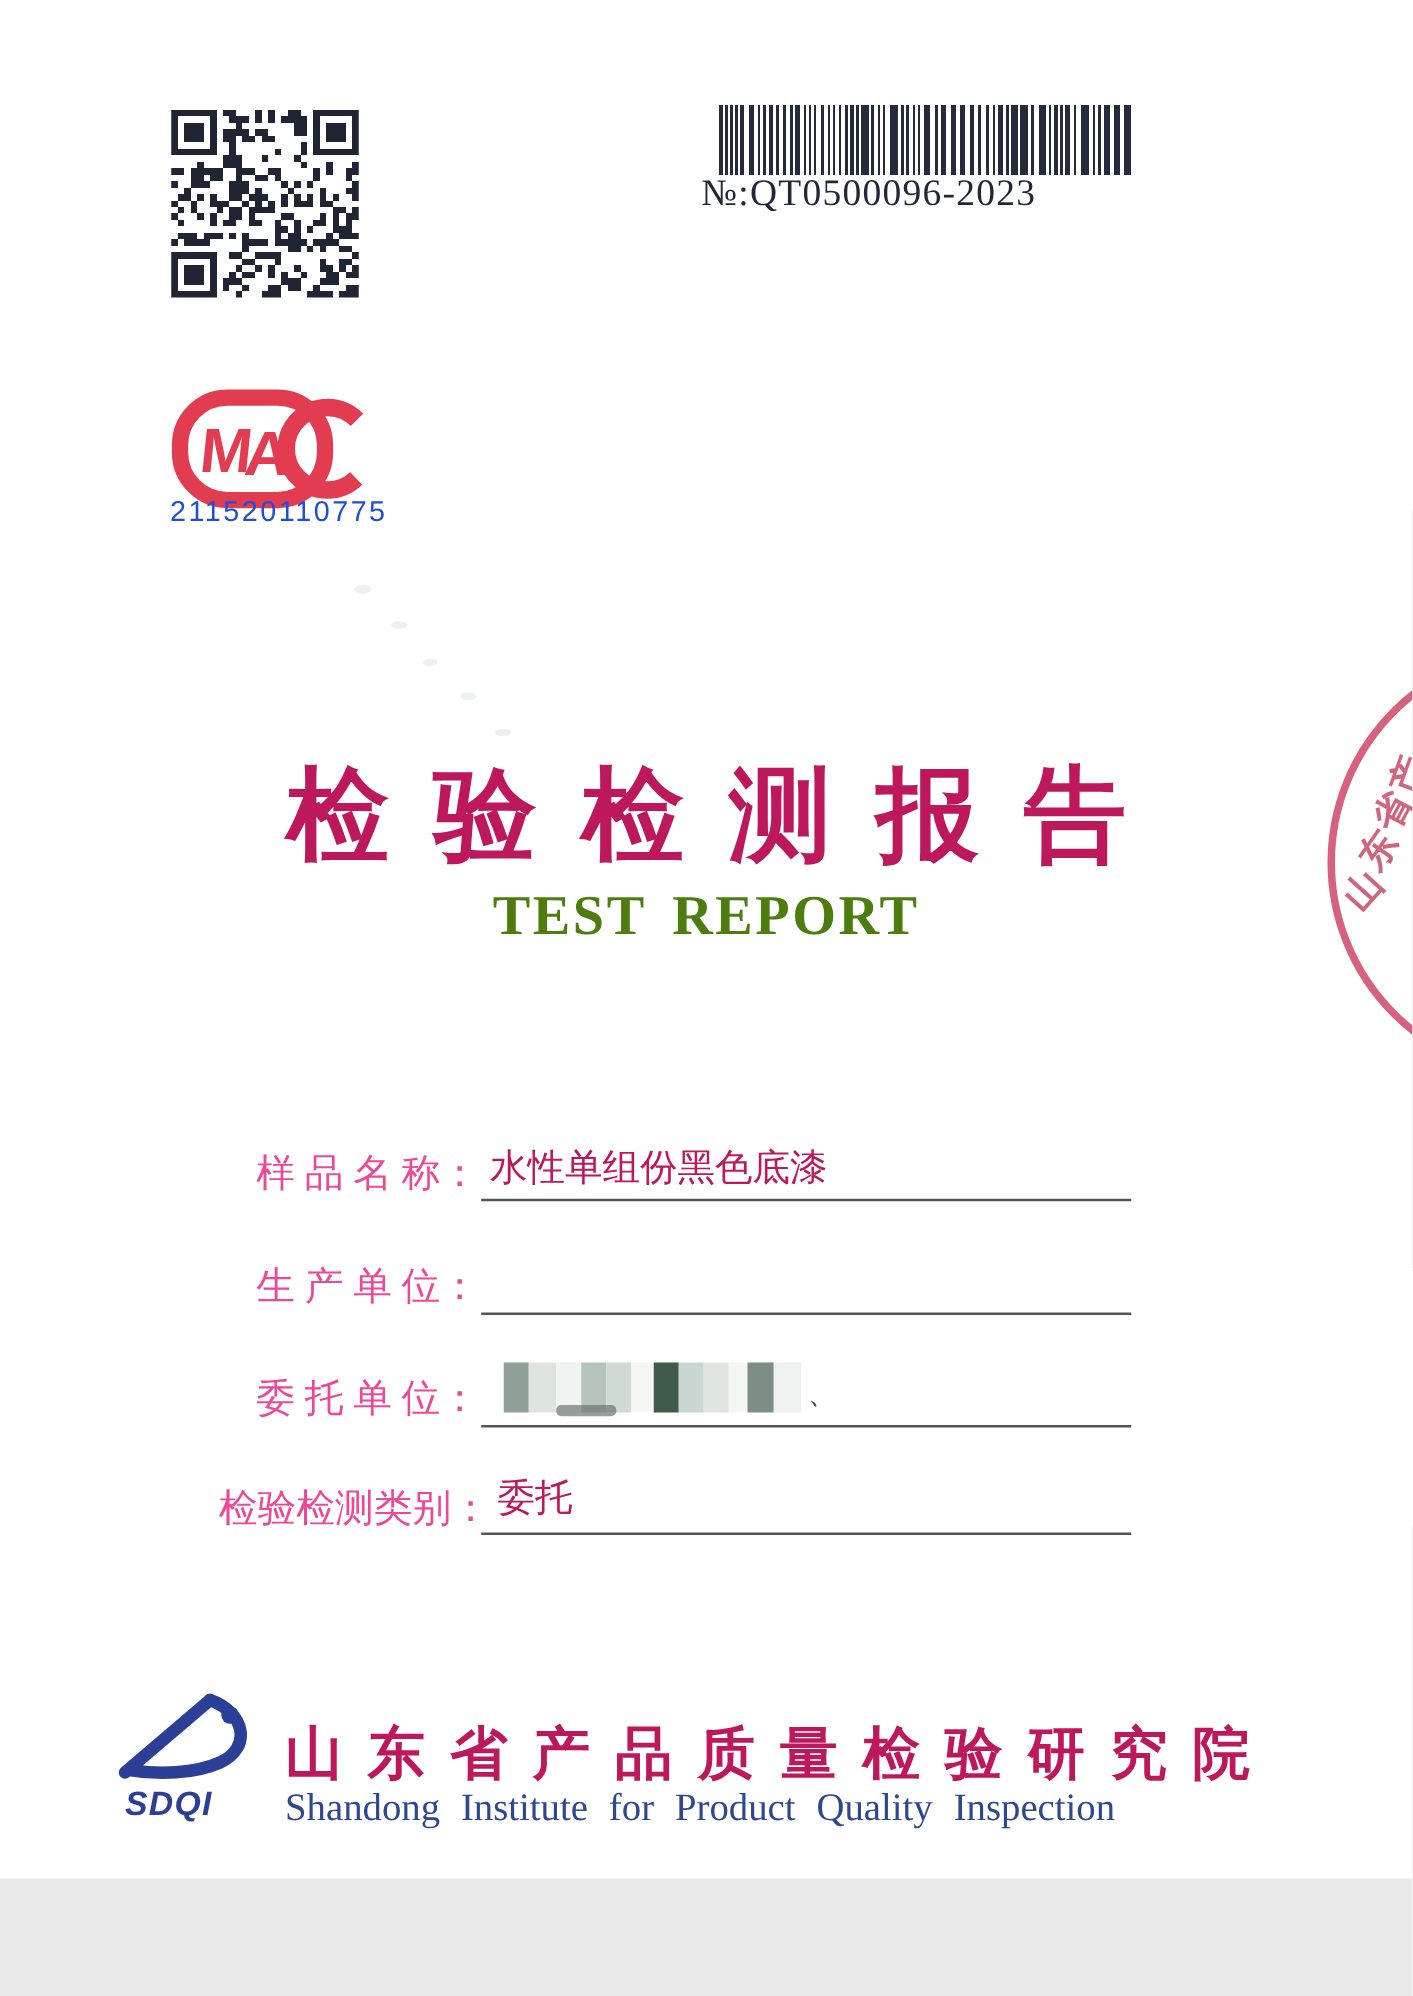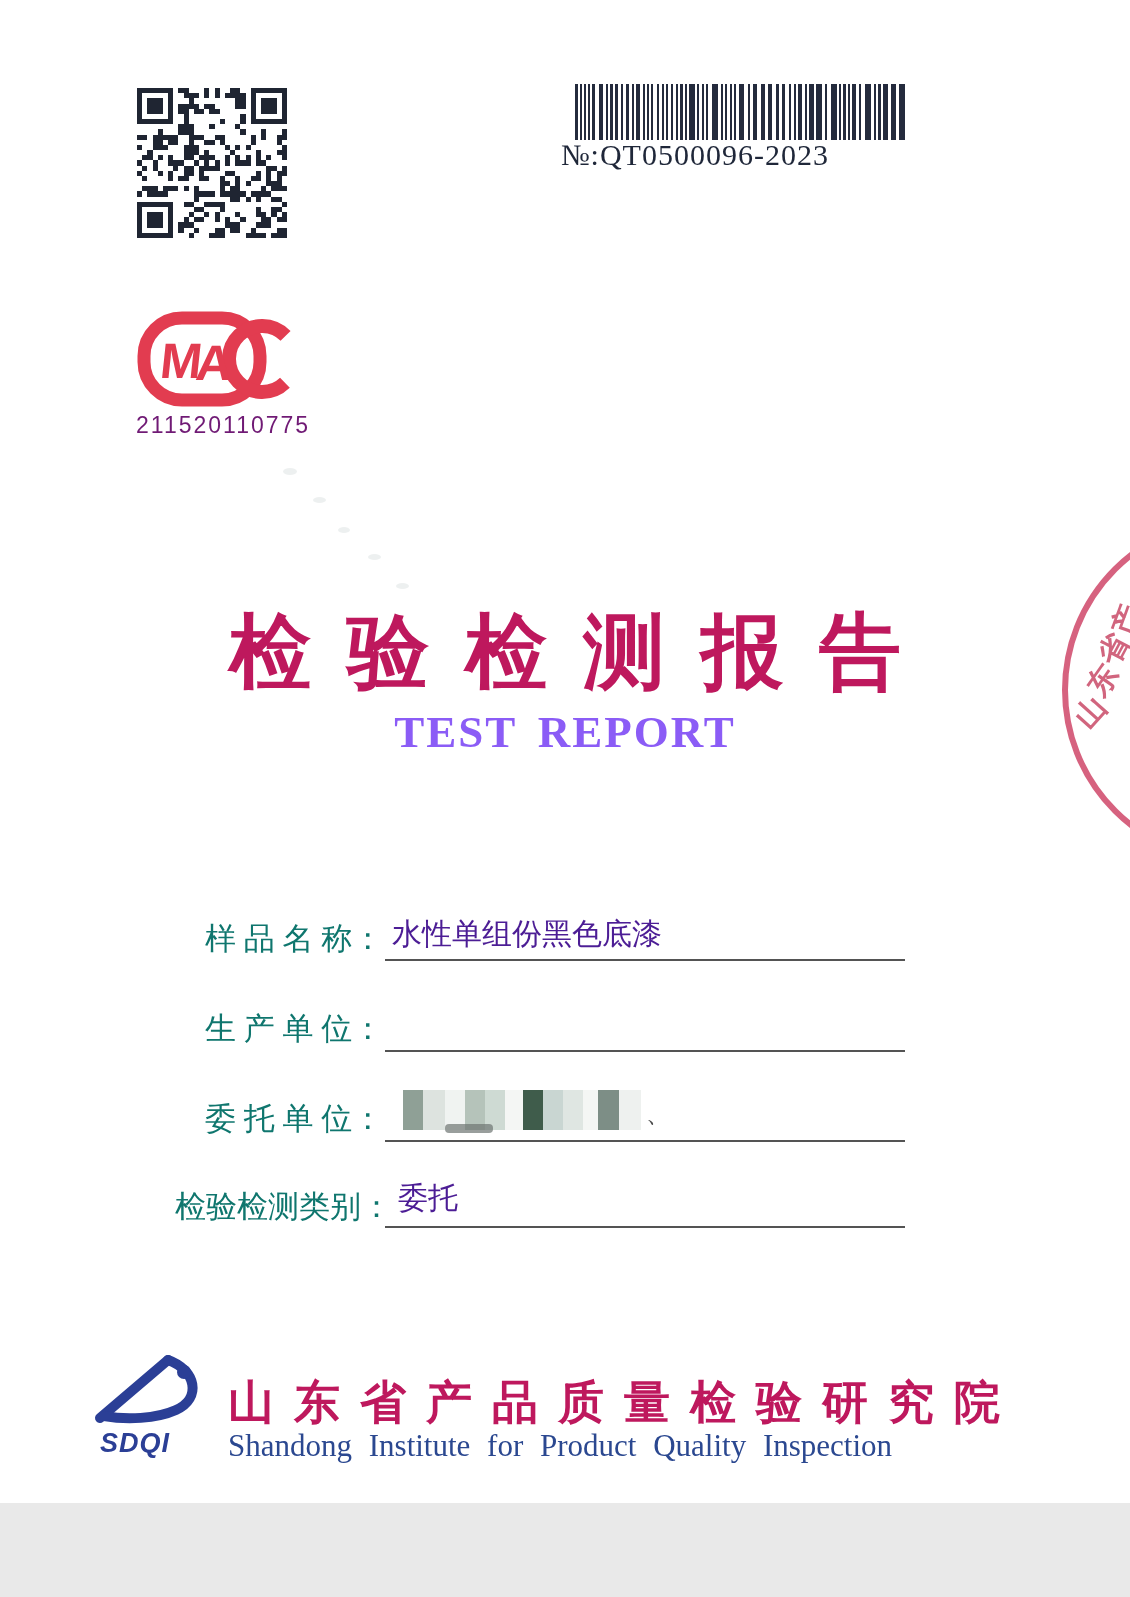--- a/index.html
+++ b/index.html
@@ -13,57 +13,57 @@
   #qr-svg{position:absolute;left:137px;top:88px;width:150px;height:150px;}
   #barcode-svg{position:absolute;left:575px;top:84px;width:330px;height:56px;}
   .barcode-label{
     position:absolute;left:561px;top:138px;font-size:30px;color:#1f2739;
     letter-spacing:1px;white-space:nowrap;
   }
 
   
   #cma-svg{position:absolute;left:136px;top:308px;width:164px;height:102px;}
   .cma-number{
-    position:absolute;left:136px;top:412px;width:164px;text-align:right;
+    position:absolute;left:136px;top:396px;width:164px;text-align:right;
     font-family:"Liberation Sans","DejaVu Sans",sans-serif;
-    font-size:23px;color:#701a75;letter-spacing:2px;
+    font-size:23px;color:#1d4ed8;letter-spacing:2px;
   }
 
   
   .smudge{position:absolute;background:#dfe3e3;border-radius:50%;opacity:.55;}
 
   
   .title-zh{
     position:absolute;left:0;top:598px;width:1130px;text-align:center;
     font-size:82px;font-weight:bold;color:#be185d;
     letter-spacing:36px;text-indent:36px;white-space:nowrap;
   }
   .title-en{
     position:absolute;left:0;top:706px;width:1130px;text-align:center;
-    font-size:45px;font-weight:bold;color:#8b5cf6;
+    font-size:45px;font-weight:bold;color:#4d7c0f;
     letter-spacing:2px;word-spacing:8px;white-space:nowrap;
   }
 
   
   .stamp-ring{
     position:absolute;left:1062px;top:516px;width:336px;height:336px;
     border:6px solid #cf4768;border-radius:50%;opacity:.85;
   }
   .stamp-char{
     position:absolute;font-size:30px;color:#c94b68;opacity:.85;
     font-weight:bold;transform-origin:center center;
   }
 
   
   .field-label{
-    position:absolute;font-size:31px;color:#0f766e;white-space:nowrap;
+    position:absolute;font-size:31px;color:#ec4899;white-space:nowrap;
     font-family:"Liberation Serif","DejaVu Serif",serif;
   }
   .field-value{
-    position:absolute;font-size:30px;color:#4c1d95;white-space:nowrap;
+    position:absolute;font-size:30px;color:#be185d;white-space:nowrap;
   }
   .field-line{position:absolute;height:2px;background:#545454;}
   .redaction{position:absolute;left:400px;top:1090px;height:40px;width:245px;}
   .redaction span{position:absolute;top:0;height:40px;display:block;}
   .redaction-smear{position:absolute;left:445px;top:1124px;width:48px;height:9px;
     background:#6d7572;opacity:.7;border-radius:4px;}
   .redaction-mark{position:absolute;left:646px;top:1098px;font-size:24px;color:#4a4a4a;}
 
   
   #sdqi-svg{position:absolute;left:92px;top:1348px;width:132px;height:112px;}

